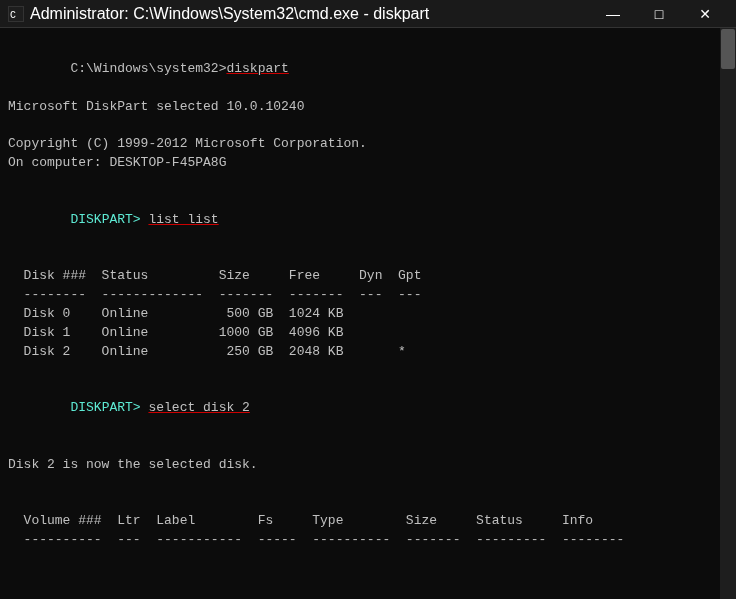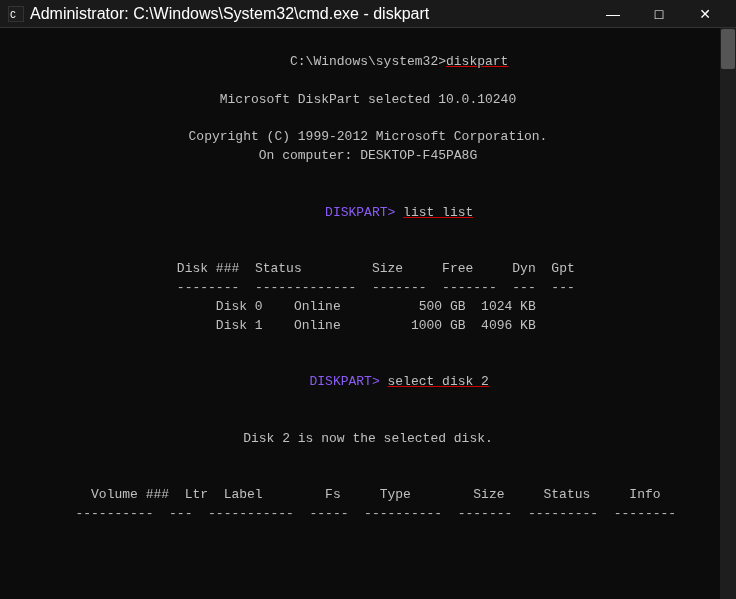--- a/index.html
+++ b/index.html
@@ -64,34 +64,33 @@
       font-size: 14px;
       cursor: pointer;
       display: flex;
       align-items: center;
       justify-content: center;
       font-family: 'Segoe UI', sans-serif;
     }
 
     .console {
       background: #0c0c0c;
-      padding: 6px 8px;
+      padding: 13px 8px;
       height: calc(599px - 28px);
       overflow-y: auto;
       line-height: 1.45;
-      text-align: center;
     }
 
     .line {
       white-space: pre;
       color: #c0c0c0;
     }
 
     .prompt {
-      color: #8b5cf6;
+      color: #5eead4;
     }
 
     .cmd {
       color: #c0c0c0;
       text-decoration: underline;
       text-decoration-color: #cc0000;
     }
 
     .path {
       color: #c0c0c0;
@@ -163,20 +162,21 @@
 
       <div class="line">
         <span class="prompt">DISKPART&gt; </span><span class="cmd">list list</span>
       </div>
       <div class="line">&nbsp;</div>
 
       <div class="line">  Disk ###  Status         Size     Free     Dyn  Gpt</div>
       <div class="line">  --------  -------------  -------  -------  ---  ---</div>
       <div class="line">  Disk 0    Online          500 GB  1024 KB</div>
       <div class="line">  Disk 1    Online         1000 GB  4096 KB</div>
+      <div class="line">  Disk 2    Online          250 GB  2048 KB       *</div>
       <div class="line">&nbsp;</div>
 
       <div class="line">
         <span class="prompt">DISKPART&gt; </span><span class="cmd">select disk 2</span>
       </div>
       <div class="line">&nbsp;</div>
       <div class="line">Disk 2 is now the selected disk.</div>
       <div class="line">&nbsp;</div>
 
       <div class="line">&nbsp;</div>

